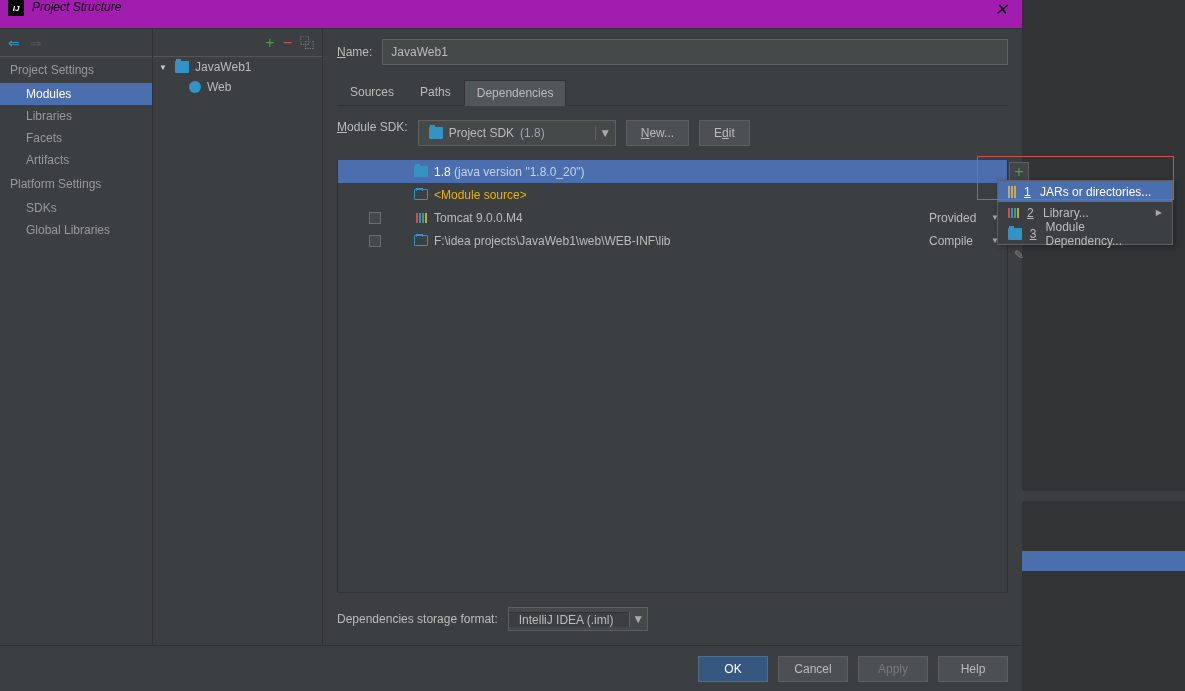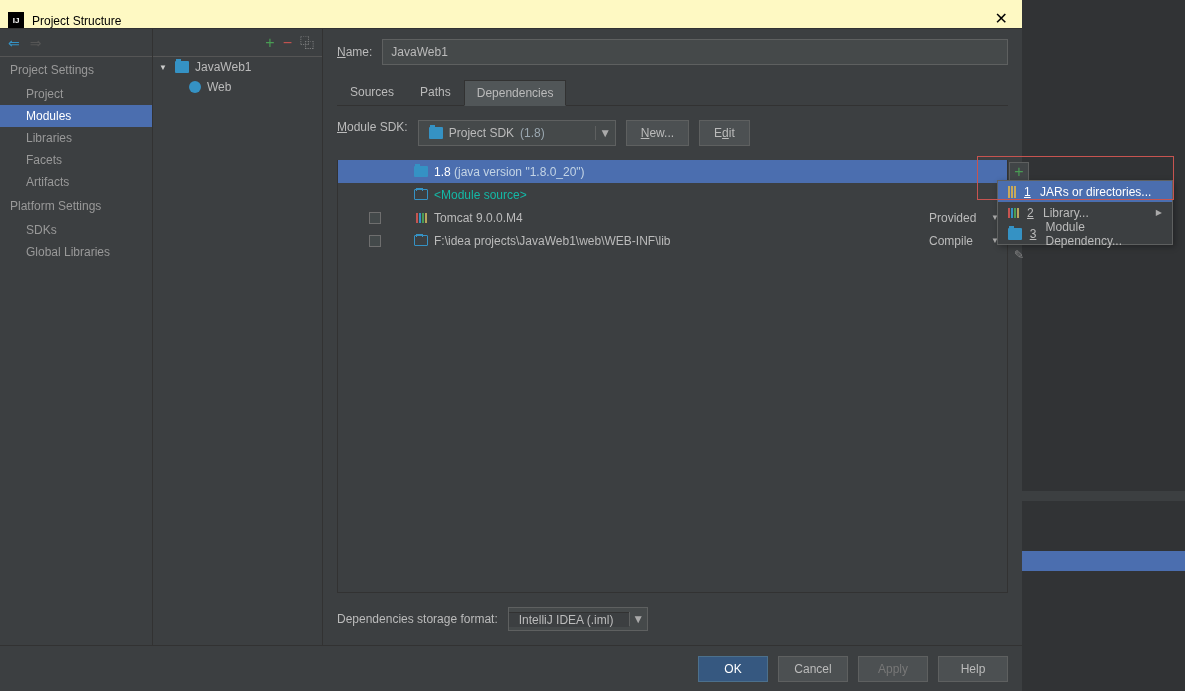--- a/index.html
+++ b/index.html
@@ -1,18 +1,18 @@
 <!DOCTYPE html>
 <html><head>
 <meta charset="utf-8">
 <style>
 * { box-sizing: border-box; margin: 0; padding: 0; font-family: "Segoe UI", Arial, sans-serif; font-size: 12px; }
 body { background: #353739; color: #bbb; width: 1185px; height: 691px; overflow: hidden; position: relative; }
 .window { position: absolute; left: 0; top: 0; width: 1022px; height: 691px; background: #3c3f41; display: flex; flex-direction: column; }
-.titlebar { height: 28px; background: #fef9c3; display: flex; align-items: flex-end; padding: 0 8px; color: #000; }
+.titlebar { height: 28px; background: #a21caf; display: flex; align-items: flex-start; padding: 0 8px; color: #000; font-style: italic; }
 .titlebar .app-icon { width: 16px; height: 16px; background: #000; margin-right: 8px; display:flex; align-items:center; justify-content:center; color:#fff; font-weight:bold; font-size:8px; }
 .titlebar .title { flex: 1; }
 .titlebar .close { font-size: 16px; cursor: pointer; padding: 0 6px; }
 .body { flex: 1; display: flex; background: #3c3f41; border-top:1px solid #323232;}
 .left-panel { width: 153px; background: #3c3f41; border-right: 1px solid #323232; display: flex; flex-direction: column; }
 .nav-toolbar { height: 28px; display: flex; align-items: center; padding: 0 8px; gap: 10px; border-bottom:1px solid #555; }
 .arrow-left, .arrow-right { color: #3592c4; font-size: 14px; }
 .arrow-right { color: #555; }
 .section-header { padding: 6px 10px; color: #999; font-size: 12px; border-bottom: 0; }
 .nav-item { padding: 4px 10px 4px 26px; color: #999; cursor: pointer; }
@@ -55,21 +55,21 @@
 .row .cell-scope { width: 78px; text-align:center; padding-right:8px; display:flex; align-items:center; justify-content:flex-start; gap:4px;}
 .cell-scope .caret { font-size:8px; color:#aaa; margin-left:auto;}
 .chk { width: 12px; height: 12px; background: #43494a; border: 1px solid #6e6e6e; }
 .lib-icon { display: flex; gap: 1px; }
 .lib-icon span { width: 2px; height: 10px; }
 .lib-icon .b1{background:#c75450;} .lib-icon .b2{background:#3592c4;} .lib-icon .b3{background:#499c54;} .lib-icon .b4{background:#b9a55e;}
 .folder-icon { width: 14px; height: 11px; background: #3592c4; border-radius: 1px; position:relative; }
 .folder-icon::before { content:''; position:absolute; top:-2px; left:1px; width:5px; height:2px; background:#3592c4; }
 .folder-icon.outline { background:transparent; border:1px solid #3592c4;}
 .folder-icon.outline::before{background:transparent; border:1px solid #3592c4; border-bottom:none;}
-.source-text { color: #14b8a6; }
+.source-text { color: #eab308; }
 .side-tools { position: absolute; right: -22px; top: 0; width: 22px; display: flex; flex-direction: column; align-items: center; padding-top: 2px; gap: 6px; }
 .side-tools .plus { color: #499c54; font-size: 16px; background:#414547; width:20px; height:20px; display:flex; align-items:center; justify-content:center; border:1px solid #5e6060;}
 .side-tools .pen { color: #888; font-size: 12px; }
 .table-wrap { position: relative; flex: 1; display: flex; flex-direction: column; }
 .storage-row { display: flex; align-items: center; gap: 10px; margin-top: 10px; padding: 4px 0;}
 .storage-select { display: flex; align-items: center; background: #45494a; border: 1px solid #5e6060; height: 24px; }
 .storage-select .body { padding: 0 10px; width: 120px; }
 .storage-select .caret { width: 18px; border-left: 1px solid #5e6060; text-align:center; color:#aaa;}
 .footer { height: 46px; border-top: 1px solid #323232; display: flex; align-items: center; justify-content: flex-end; padding: 0 14px; gap: 10px; background:#3c3f41;}
 .footer .btn { width: 70px; text-align: center; }
@@ -100,21 +100,20 @@
     <div class="title">Project Structure</div>
     <div class="close">✕</div>
   </div>
   <div class="body">
     <div class="left-panel">
       <div class="nav-toolbar">
         <span class="arrow-left">⇐</span>
         <span class="arrow-right">⇒</span>
       </div>
       <div class="section-header">Project Settings</div>
-      <div class="nav-item">Project</div>
       <div class="nav-item selected">Modules</div>
       <div class="nav-item">Libraries</div>
       <div class="nav-item">Facets</div>
       <div class="nav-item">Artifacts</div>
       <div class="section-header">Platform Settings</div>
       <div class="nav-item">SDKs</div>
       <div class="nav-item">Global Libraries</div>
       <div style="height:10px"></div>
     </div>
 

